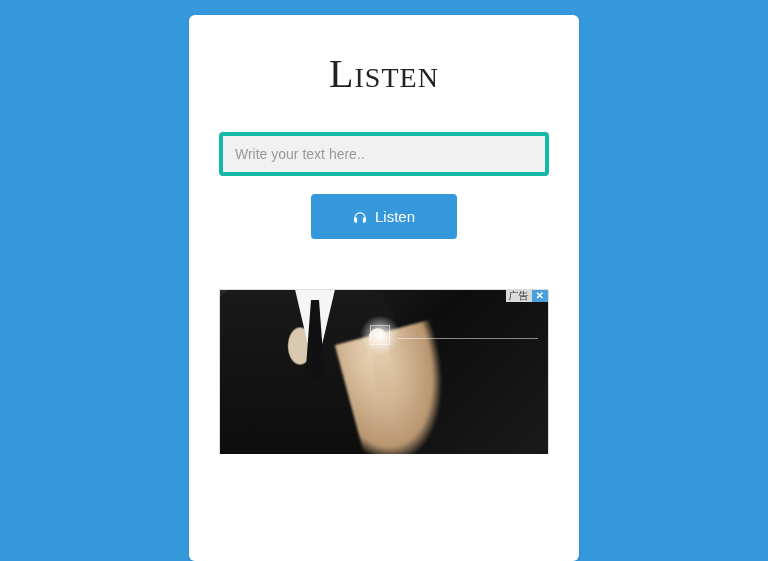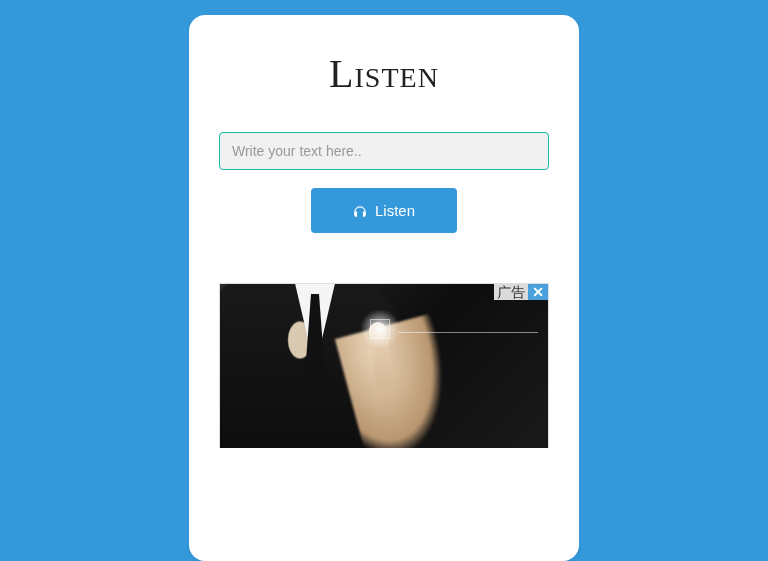--- a/index.html
+++ b/index.html
@@ -12,21 +12,21 @@
       font-family: -apple-system, BlinkMacSystemFont, "Helvetica Neue", Arial, sans-serif;
       width: 768px;
       height: 561px;
       overflow: hidden;
     }
     .card {
       background: #ffffff;
       width: 390px;
       margin: 0 auto;
       margin-top: 15px;
-      border-radius: 16px;
+      border-radius: 6px;
       padding: 35px 30px 4px 30px;
       min-height: 546px;
       box-shadow: 0 1px 3px rgba(0,0,0,0.1);
     }
     .title {
       font-family: Georgia, "Times New Roman", serif;
       font-variant: small-caps;
       font-size: 40px;
       text-align: center;
       color: #222;
@@ -42,21 +42,21 @@
     }
     .learn-link {
       color: #3498db;
       text-decoration: none;
       cursor: pointer;
     }
     .input-field {
       width: 100%;
       padding: 10px 12px;
       font-size: 14px;
-      border: 1px solid #14b8a6;
+      border: 4px solid #14b8a6;
       border-radius: 4px;
       background: #f1f1f1;
       color: #333;
       margin-bottom: 18px;
       outline: none;
     }
     .input-field::placeholder {
       color: #999;
     }
     .btn-row {
@@ -177,21 +177,21 @@
       top: 48px;
       width: 140px;
       height: 1px;
       background: rgba(255,255,255,0.5);
     }
     .ad-badges {
       position: absolute;
       top: 0;
       right: 0;
       display: flex;
-      font-size: 14px;
+      font-size: 10px;
       line-height: 1;
       align-items: flex-end;
     }
     .ad-label {
       background: rgba(255,255,255,0.85);
       color: #333;
       padding: 1px 3px;
     }
     .ad-close {
       background: #48a0dc;

